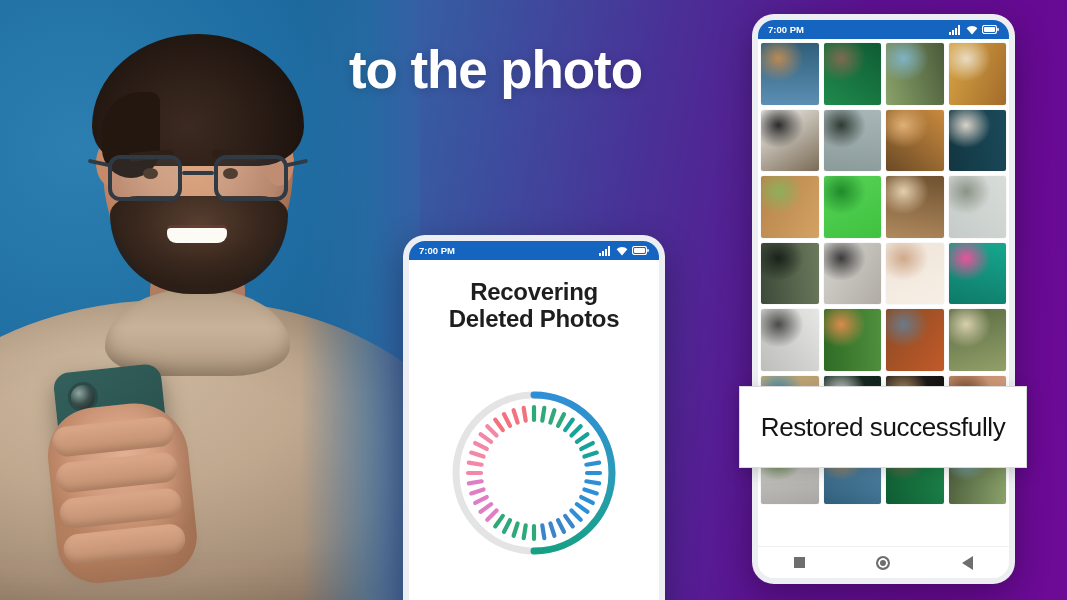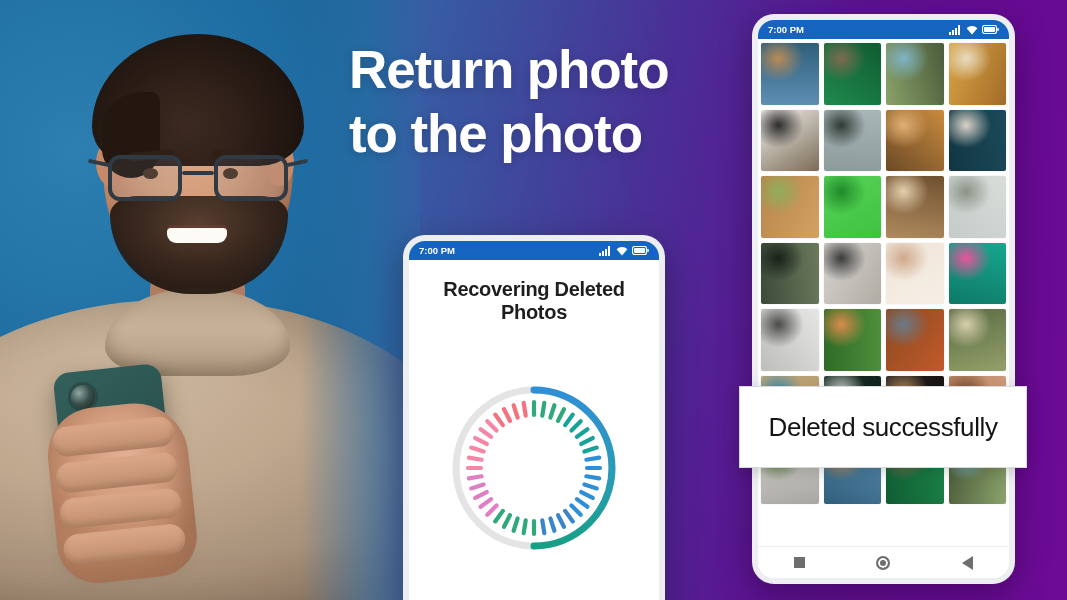--- a/index.html
+++ b/index.html
@@ -79,21 +79,21 @@
   .phone{position:absolute;background:#eceef1;border-radius:22px;
      box-shadow:0 10px 34px rgba(0,0,0,.30);padding:6px;}
   .phone-screen{background:#fff;border-radius:16px;overflow:hidden;height:100%;
      display:flex;flex-direction:column;}
   .statusbar{background:#1565c0;height:19px;display:flex;align-items:center;
      justify-content:space-between;padding:0 10px;color:#fff;font-size:9.5px;font-weight:700;flex:none;}
   .sb-icons{display:flex;align-items:center;gap:4px;}
 
   
   #phone-left{left:403px;top:235px;width:262px;height:400px;}
-  .recover-title{text-align:center;font-size:20px;font-weight:700;color:#1e1e1e;
+  .recover-title{text-align:center;font-size:24px;font-weight:700;color:#1e1e1e;
      line-height:1.14;padding:18px 24px 0;letter-spacing:-.3px;}
   .spinner-wrap{flex:1;display:flex;align-items:center;justify-content:center;padding-bottom:16px;}
   .spinner{position:relative;width:176px;height:176px;}
 
   
   #phone-right{left:752px;top:14px;width:263px;height:570px;}
   .grid{flex:1;overflow:hidden;background:#fff;padding:4px 3px;
      display:grid;grid-template-columns:repeat(4,1fr);gap:5px;align-content:start;}
   .cell{width:100%;aspect-ratio:1/1.07;border-radius:2px;overflow:hidden;
      box-shadow:0 0 0 .5px rgba(0,0,0,.06);}
@@ -143,21 +143,20 @@
   <div class="hand">
     <div class="finger" style="top:16px"></div>
     <div class="finger" style="top:52px"></div>
     <div class="finger" style="top:88px"></div>
     <div class="finger" style="top:124px"></div>
   </div>
   <div class="person-fade"></div>
 </div>
 
 <div class="headline">
-  <div>Return photo</div>
   <div>to the photo</div>
 </div>
 
 <div class="phone" id="phone-left">
   <div class="phone-screen">
     <div class="statusbar">
       <span>7:00 PM</span>
       <span class="sb-icons">
         <svg width="13" height="10" viewBox="0 0 13 10">
           <rect x="0" y="7" width="2" height="3" fill="#fff"></rect>
@@ -289,14 +288,14 @@
       </div>
     <div class="navbar">
       <span class="nav-sq"></span>
       <span class="nav-ci"></span>
       <span class="nav-tr"></span>
     </div>
   </div>
 </div>
 
 <div id="toast">
-  <span class="toast-text">Deleted successfully</span>
+  <span class="toast-text">Restored successfully</span>
 </div>
 
 </body></html>

